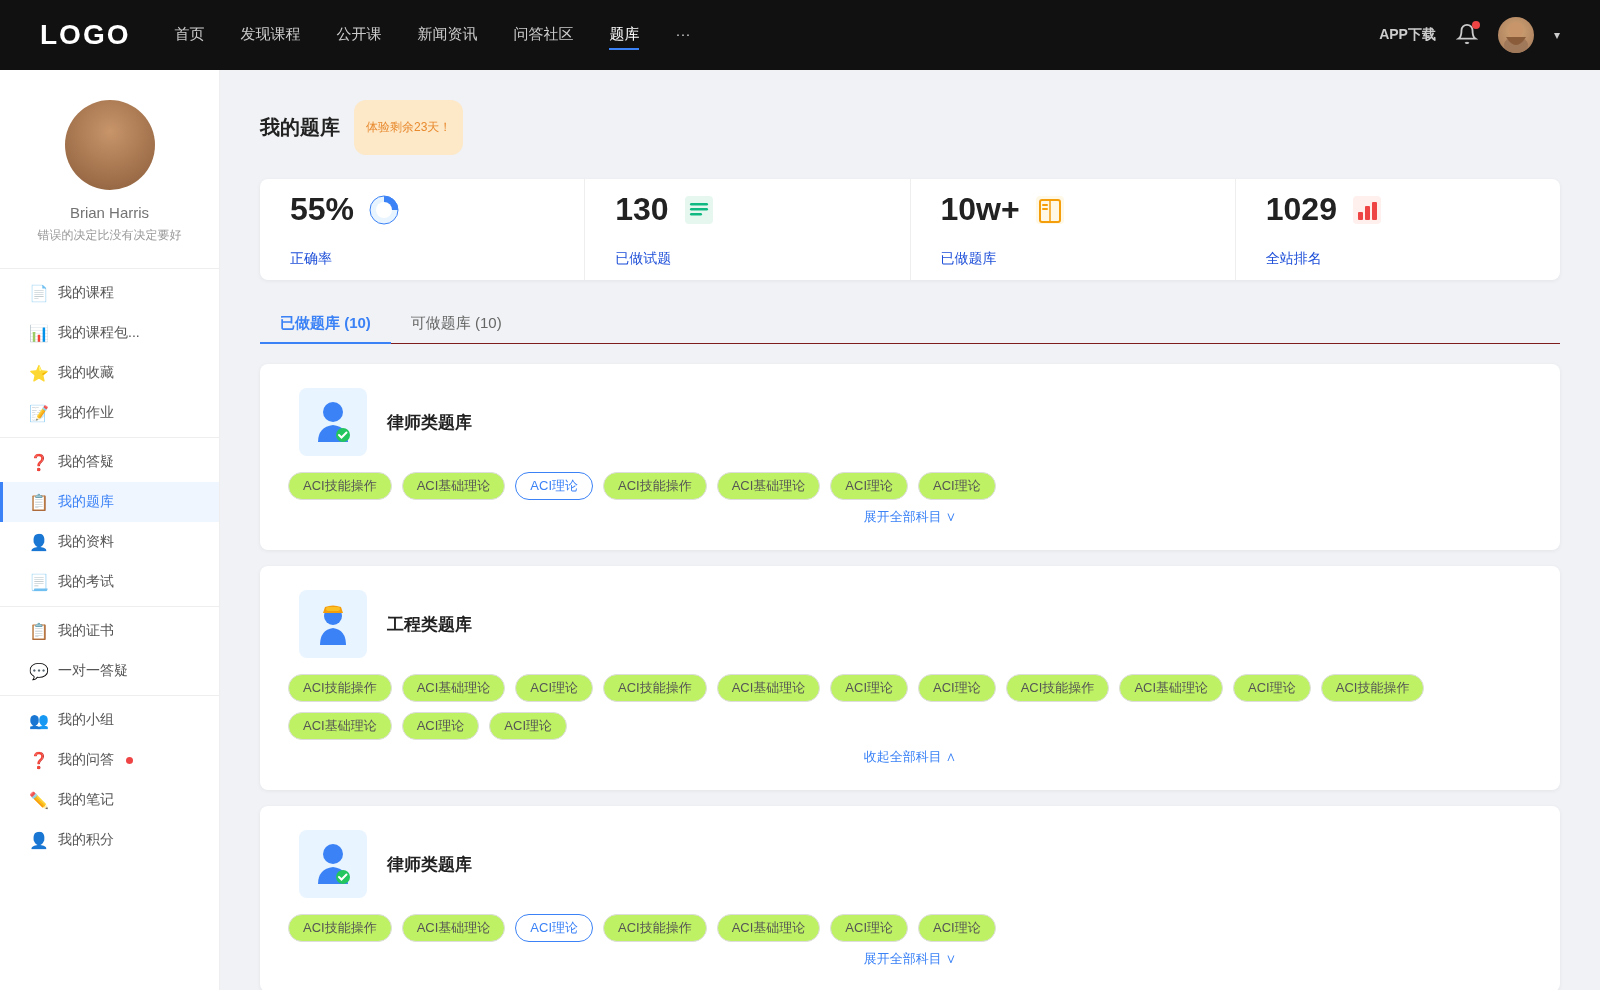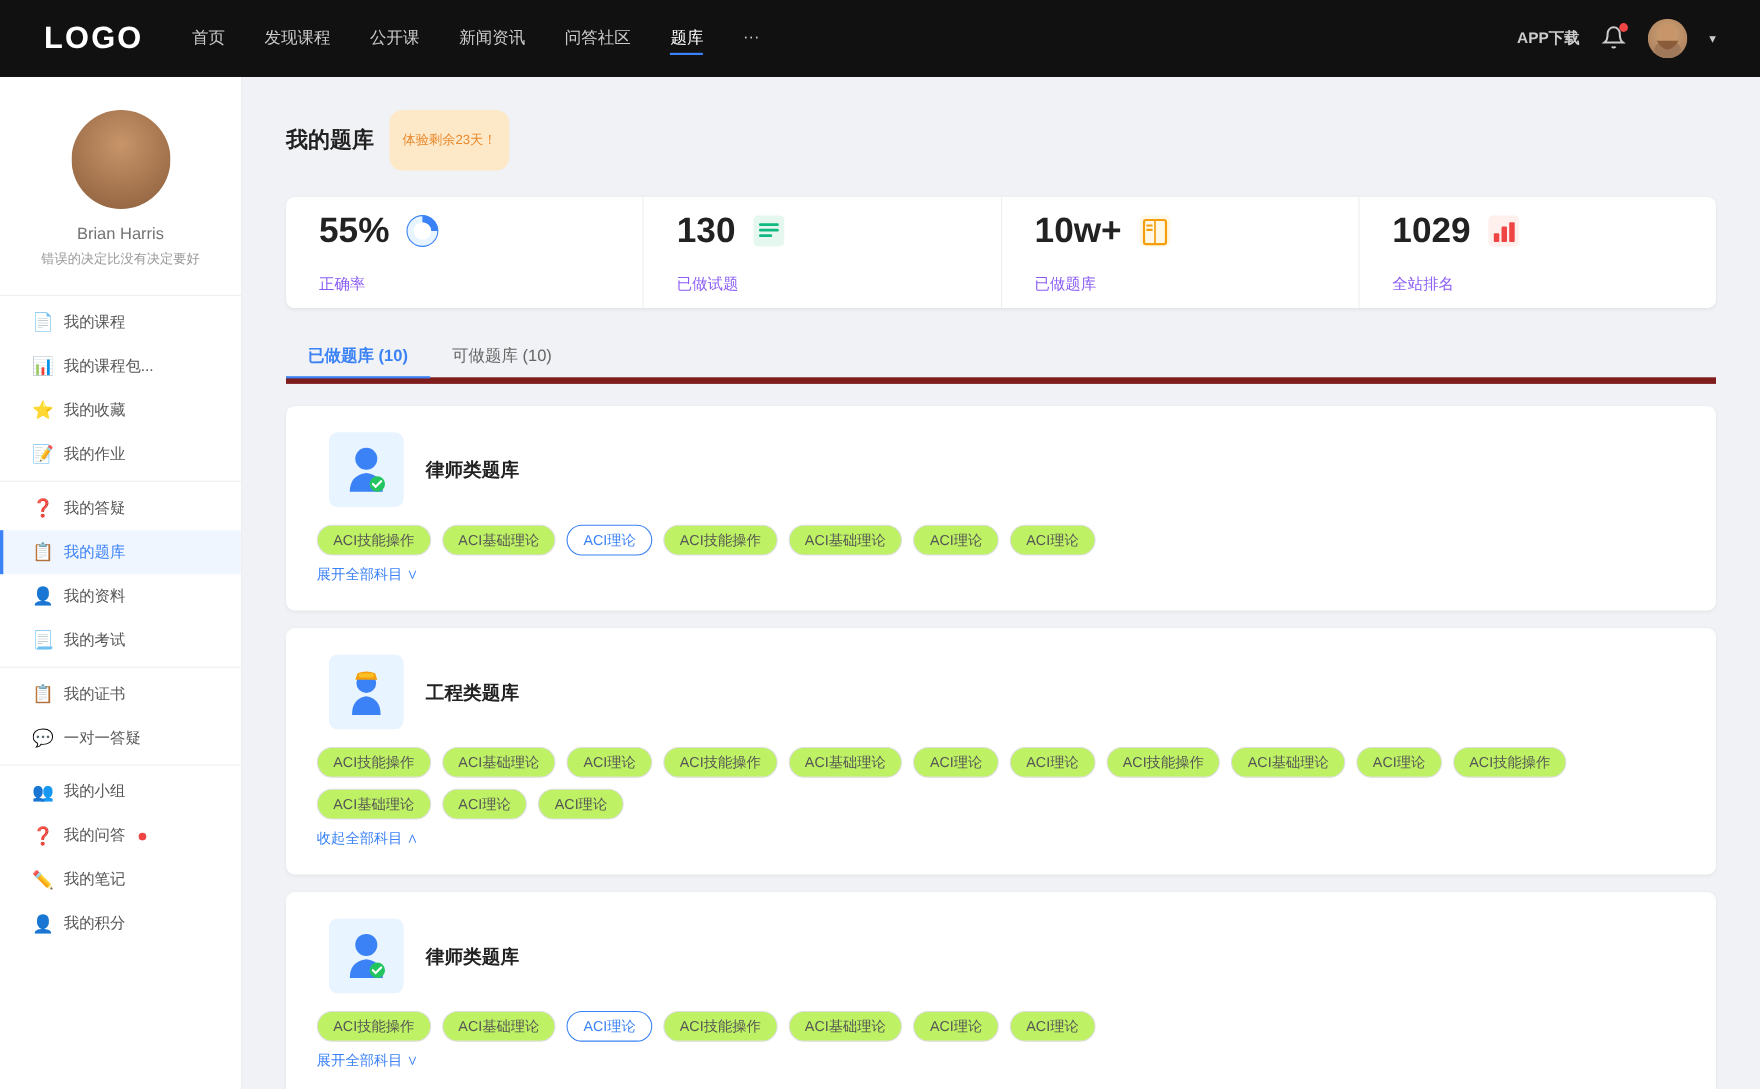--- a/index.html
+++ b/index.html
@@ -218,30 +218,30 @@
       font-weight: 700;
       color: #222;
     }
     .stat-icon {
       width: 36px; height: 36px;
       display: flex; align-items: center; justify-content: center;
       font-size: 22px;
     }
     .stat-label {
       font-size: 14px;
-      color: #8b5cf6;
+      color: #1d4ed8;
       font-family: Liberation Serif, serif;
     }
 
     
     .tabs-row {
       display: flex;
       gap: 0;
       margin-bottom: 20px;
-      border-bottom: 6px solid #7f1d1d;
+      border-bottom: 1px solid #7f1d1d;
     }
     .tab-item {
       font-size: 15px;
       padding: 10px 20px;
       cursor: pointer;
       color: #666;
       position: relative;
     }
     .tab-item.active {
       color: #3b82f6;
@@ -299,21 +299,21 @@
       cursor: pointer;
       background: #bef264;
     }
     .qbank-tag.active-tag {
       color: #3b82f6;
       border-color: #3b82f6;
       background: #fff;
     }
     .qbank-footer {
       display: flex;
-      justify-content: flex-start;
+      justify-content: center;
     }
     .expand-link {
       font-size: 13px;
       color: #3b82f6;
       cursor: pointer;
     }
   </style>
 </head>
 <body>
 

